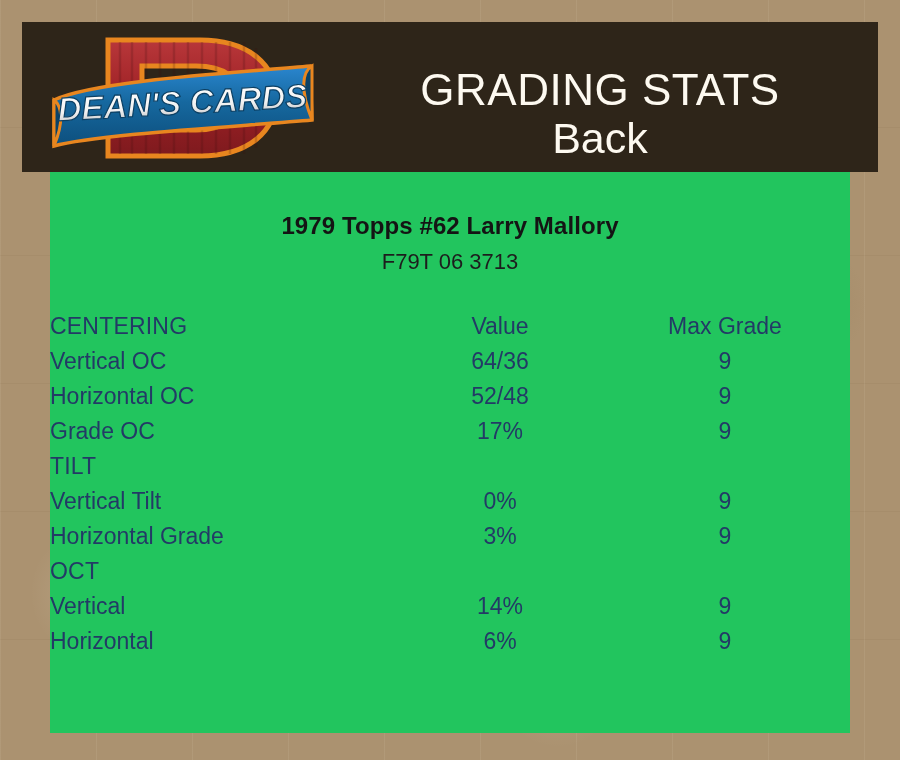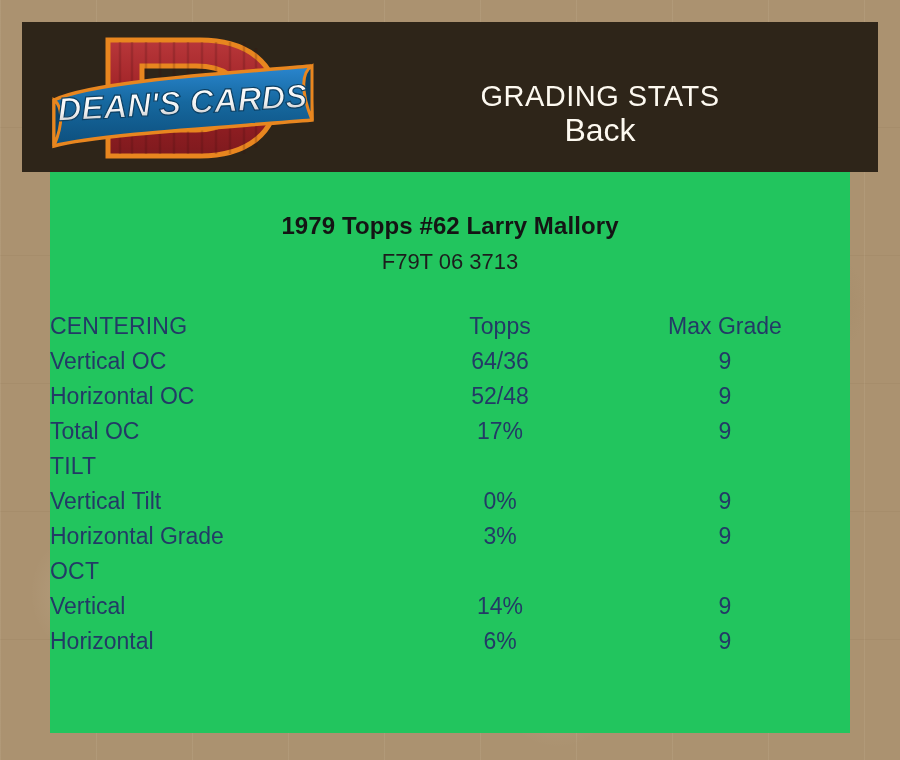--- a/index.html
+++ b/index.html
@@ -65,30 +65,30 @@
     height: 150px;
     display: flex;
     flex-direction: column;
     align-items: center;
     justify-content: center;
     gap: 2px;
   }
 
   .header-title {
     color: #fdf9f0;
-    font-size: 29px;
+    font-size: 44px;
     font-weight: 400;
     letter-spacing: 0.5px;
     line-height: 1.05;
     margin-top: 35px;
   }
 
   .header-subtitle {
     color: #fdf9f0;
-    font-size: 32px;
+    font-size: 43px;
     font-weight: 400;
     line-height: 1.1;
   }
 
   
   .content-panel {
     position: absolute;
     left: 50px;
     top: 172px;
     width: 800px;
@@ -220,35 +220,35 @@
 
   <table class="stats-table">
     <colgroup>
       <col class="c-label">
         <col class="c-value">
         <col class="c-grade">
     </colgroup>
     <tbody>
         <tr>
           <th class="section-head">CENTERING</th>
-          <th class="col-head">Topps</th>
+          <th class="col-head">Value</th>
           <th class="col-head">Max Grade</th>
         </tr>
         <tr>
           <td class="row-label">Vertical OC</td>
           <td class="row-value">64/36</td>
           <td class="row-grade">9</td>
         </tr>
         <tr>
           <td class="row-label">Horizontal OC</td>
           <td class="row-value">52/48</td>
           <td class="row-grade">9</td>
         </tr>
         <tr>
-          <td class="row-label">Total OC</td>
+          <td class="row-label">Grade OC</td>
           <td class="row-value">17%</td>
           <td class="row-grade">9</td>
         </tr>
         <tr>
           <th class="section-head">TILT</th>
           <th class="col-head"></th>
           <th class="col-head"></th>
         </tr>
         <tr>
           <td class="row-label">Vertical Tilt</td>

